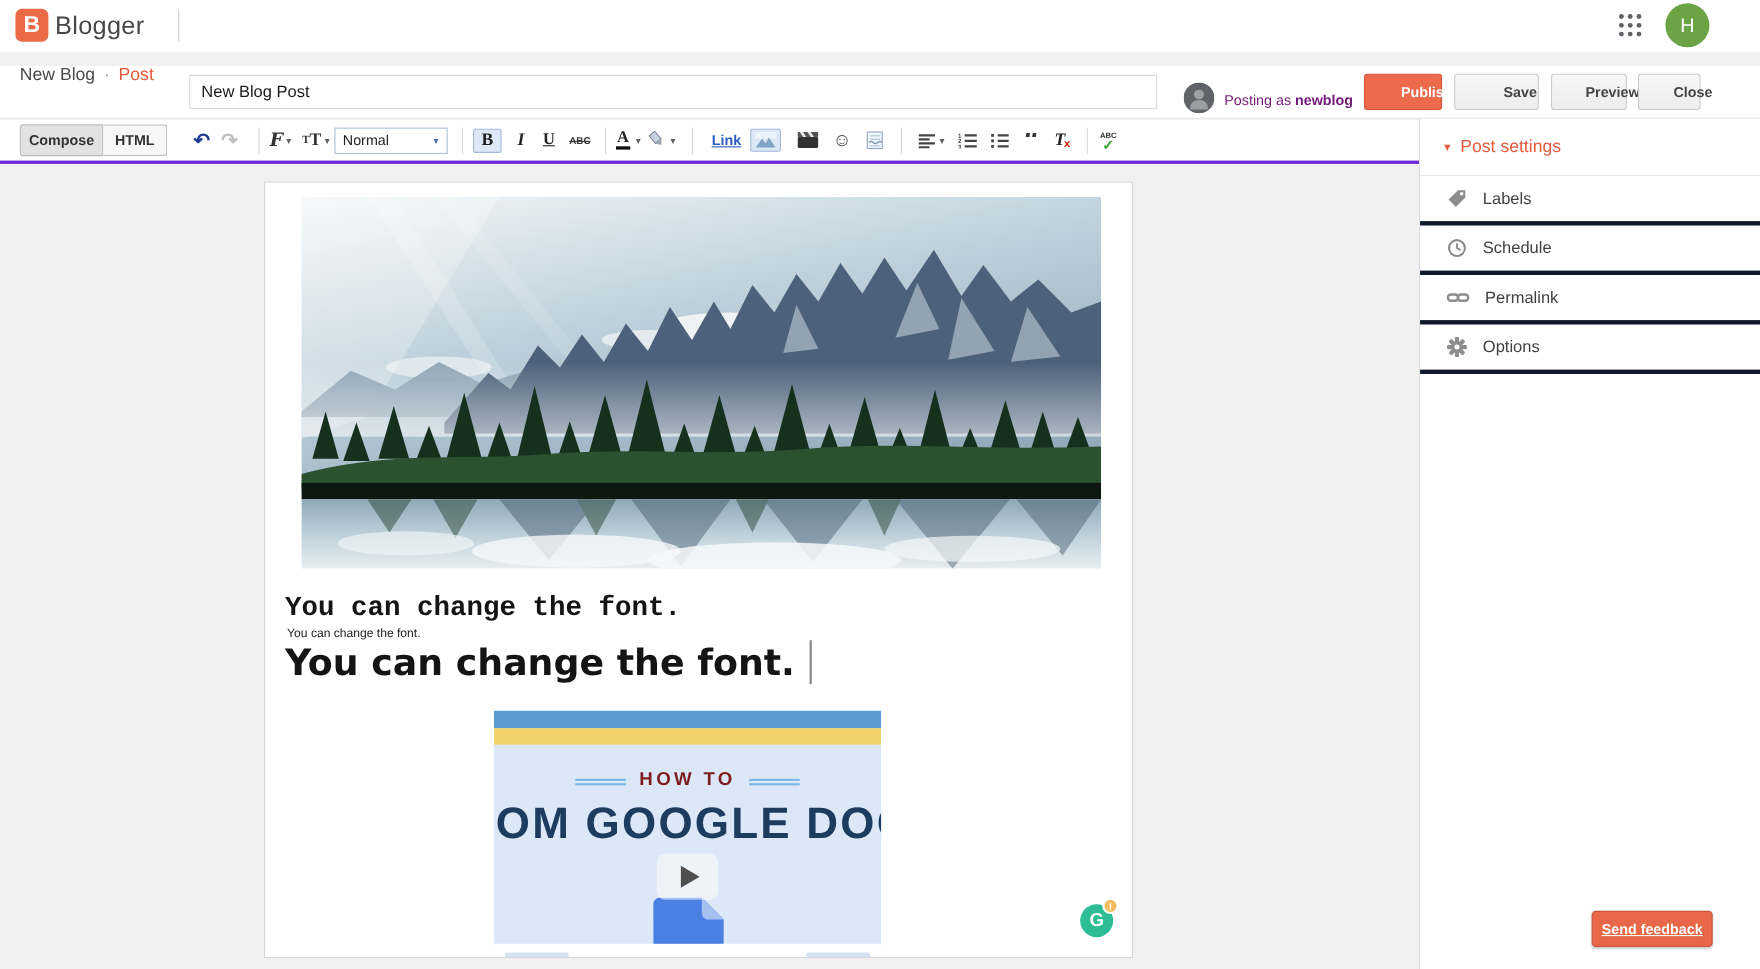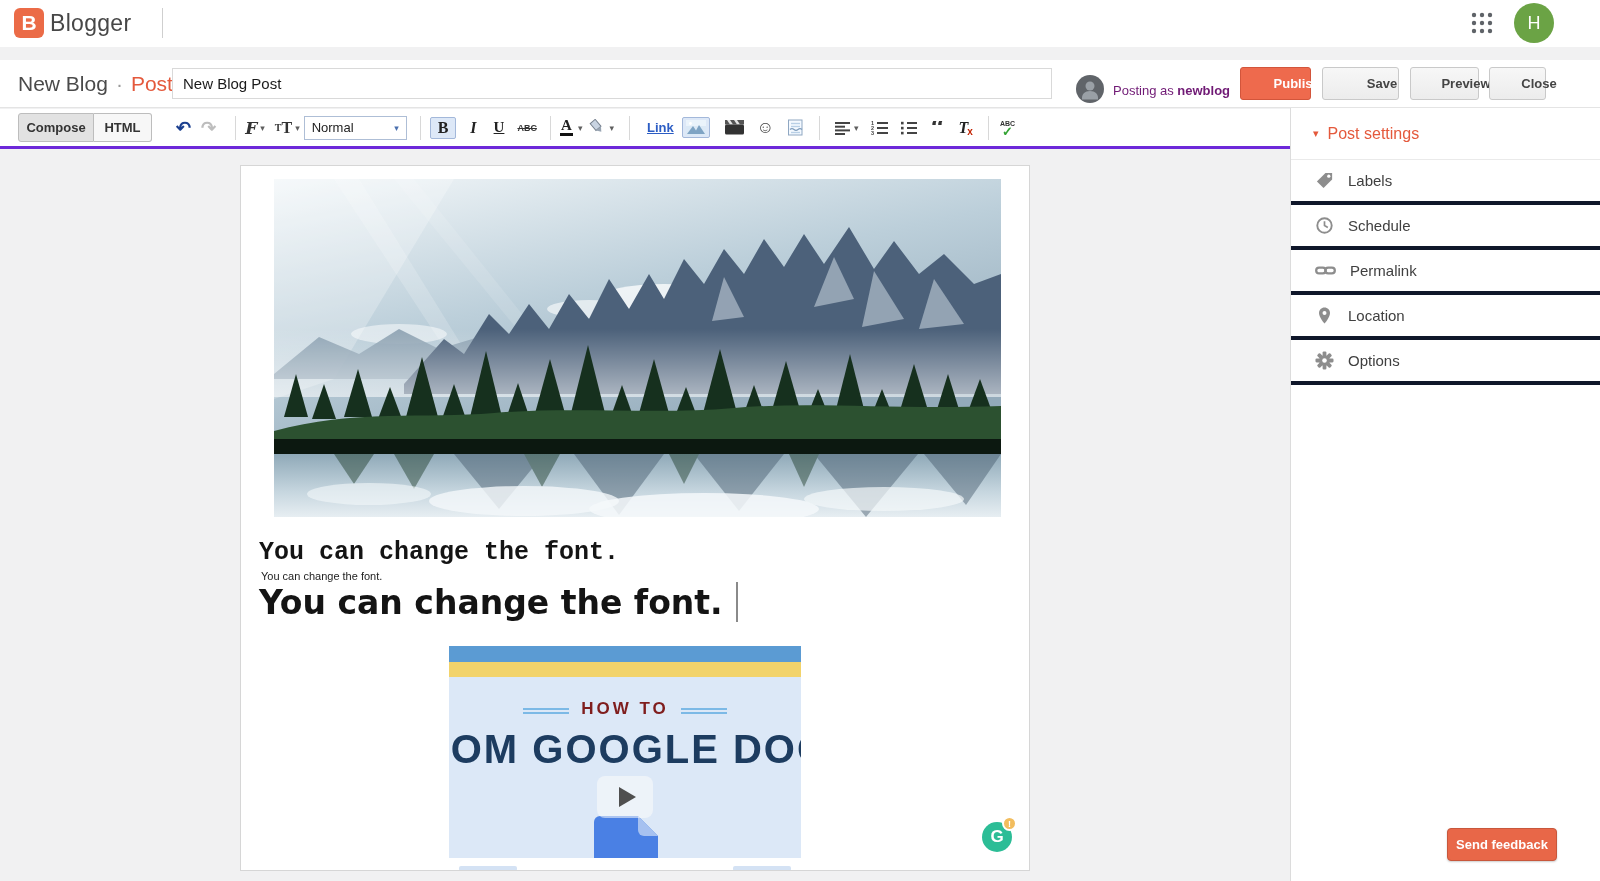--- a/index.html
+++ b/index.html
@@ -16,22 +16,22 @@
            font-size:23px; color:#474747; letter-spacing:.3px; }
   .brand-divider { position:absolute; left:162px; top:8px; width:1px; height:30px; background:#cfcfcf; }
   .apps-grid { position:absolute; left:1471px; top:12px; width:22px; height:22px; cursor:pointer; }
   .avatar { position:absolute; left:1514px; top:3px; width:40px; height:40px; border-radius:50%;
             background:#6ba345; color:#fff; font-size:18px; display:flex; align-items:center;
             justify-content:center; cursor:pointer; }
 
   
   .titlebar { position:absolute; left:0; top:60px; width:1600px; height:48px; background:#fff;
               border-bottom:1px solid #e4e4e4; }
-  .crumb { position:absolute; left:18px; top:0; height:48px; display:flex; align-items:center;
-           gap:8px; font-size:21px; color:#4a4a4a; }
+  .crumb { position:absolute; left:18px; top:0; height:48px; display:flex; align-items:flex-start;
+           gap:8px; font-size:16px; color:#4a4a4a; }
   .crumb .post { color:#e4593c; }
   .crumb .sep { color:#9a9a9a; }
   .title-input { position:absolute; left:172px; top:8px; width:880px; height:31px;
                  border:1px solid #d9d9d9; font-size:15px; color:#1a1a1a; padding:0 10px;
                  font-family:"Liberation Sans", sans-serif; }
   .posting { position:absolute; left:1076px; top:0; height:61px; display:flex; align-items:center;
              gap:9px; font-size:13px; color:#701a75; }
   .posting b { font-weight:bold; }
   .btn { position:absolute; top:7px; height:33px; border-radius:3px; font-size:13px; font-weight:bold;
          display:flex; align-items:center; justify-content:center; cursor:pointer;
@@ -131,21 +131,21 @@
                background:#2cbd96; color:#fff; font-weight:bold; font-size:17px; display:flex;
                align-items:center; justify-content:center; cursor:pointer; }
   .gbadge { position:absolute; right:-5px; top:-6px; width:15px; height:15px; border-radius:50%;
             background:#f2bd5e; border:2px solid #fff; color:#fff; font-size:9px; font-weight:bold;
             display:flex; align-items:center; justify-content:center; }
 
   
   .send-feedback { position:absolute; left:1447px; top:828px; width:110px; height:33px;
                    background:#e86748; border:1px solid #c8573c; border-radius:4px; color:#fff;
                    font-size:13px; font-weight:bold; display:flex; align-items:center;
-                   justify-content:center; cursor:pointer; box-shadow:0 1px 2px rgba(0,0,0,.2); }
+                   justify-content:center; cursor:pointer; box-shadow:0 1px 2px rgba(0,0,0,.2);text-decoration:underline; }
 </style>
 </head>
 <body>
 
 <div class="screen">
 
   <div class="topbar">
     <div class="logo">B</div>
     <div class="brand">Blogger</div>
     <div class="brand-divider"></div>
@@ -340,27 +340,20 @@
       <span>Schedule</span>
     </div>
     <div class="ps-row">
       <svg width="21" height="19" viewBox="0 0 22 20">
         <g fill="none" stroke="#8d8d8d" stroke-width="2.4">
           <rect x="1.2" y="7" width="10" height="6" rx="3"></rect>
           <rect x="10.8" y="7" width="10" height="6" rx="3"></rect>
         </g>
       </svg>
       <span>Permalink</span>
-    </div>
-    <div class="ps-row">
-      <svg width="19" height="19" viewBox="0 0 20 20">
-        <path d="M10,1.5 C6.8,1.5 4.2,4.1 4.2,7.3 c0,4.4 5.8,11.2 5.8,11.2 s5.8,-6.8 5.8,-11.2 C15.8,4.1 13.2,1.5 10,1.5 Z" fill="#8d8d8d"></path>
-        <circle cx="10" cy="7.3" r="2.1" fill="#fff"></circle>
-      </svg>
-      <span>Location</span>
     </div>
     <div class="ps-row">
       <svg width="19" height="19" viewBox="0 0 20 20">
         <g fill="#8d8d8d" transform="translate(10,10)">
           <rect x="-2" y="-9.5" width="4" height="19" rx="1.2"></rect>
           <rect x="-2" y="-9.5" width="4" height="19" rx="1.2" transform="rotate(45)"></rect>
           <rect x="-2" y="-9.5" width="4" height="19" rx="1.2" transform="rotate(90)"></rect>
           <rect x="-2" y="-9.5" width="4" height="19" rx="1.2" transform="rotate(135)"></rect>
           <circle r="5.6"></circle>
             <circle r="2.4" fill="#fff"></circle>

